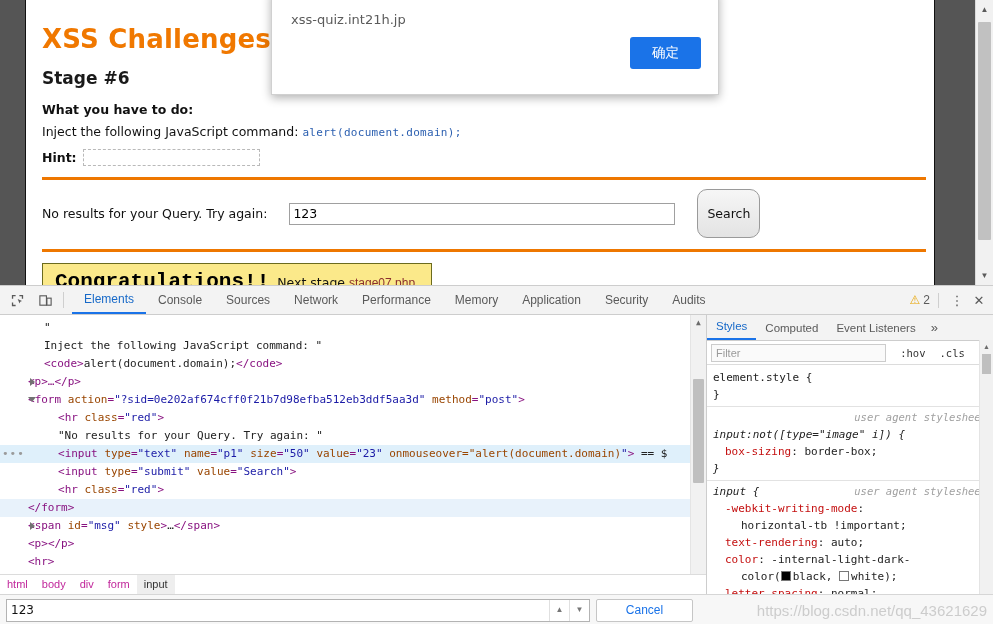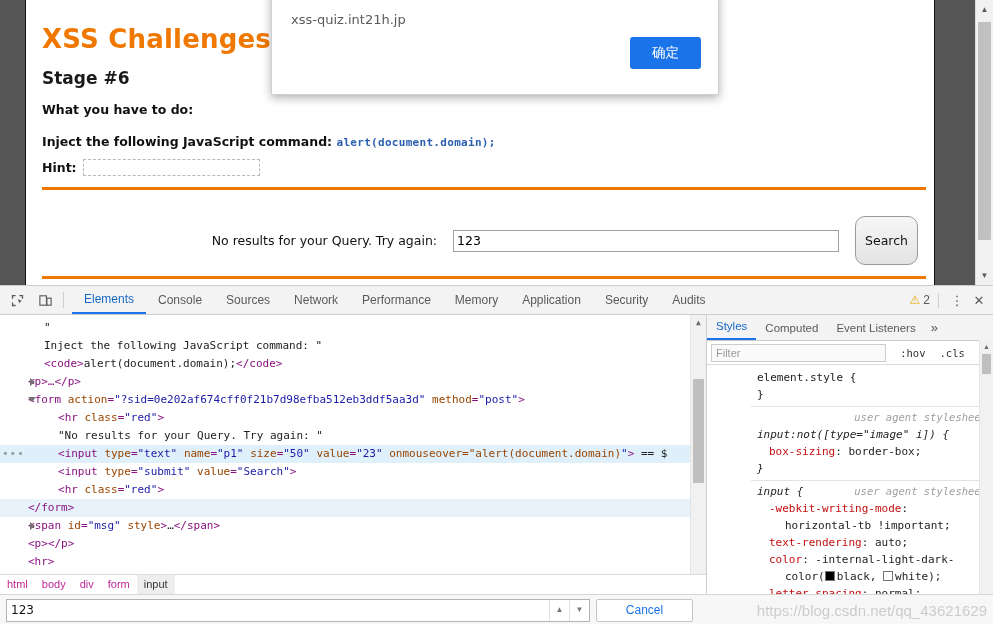--- a/index.html
+++ b/index.html
@@ -27,34 +27,34 @@
   .h1{
     font-family:"DejaVu Sans", sans-serif;
     font-size:26px;font-weight:bold;color:#f07800;
     margin:10px 0 14px 0;letter-spacing:.2px;
   }
   .h2{
     font-family:"DejaVu Sans", sans-serif;
     font-size:17px;font-weight:bold;color:#1a1a1a;margin:0 0 14px 0;
   }
   .lbl-bold{font-size:12.5px;font-weight:bold;color:#111;font-family:"DejaVu Sans",sans-serif;}
-  .line{font-size:12.5px;color:#111;font-family:"DejaVu Sans",sans-serif;margin-top:17px;font-weight:bold;}
+  .line{font-size:12.5px;color:#111;font-family:"DejaVu Sans",sans-serif;margin-top:7px;}
   code.mono{
     font-family:"DejaVu Sans Mono", monospace;
     font-size:11px;color:#2b5fb0;letter-spacing:.3px;
   }
   .hint-row{margin-top:10px;display:flex;align-items:center;gap:6px;}
   .hint-box{
     display:inline-block;width:175px;height:15px;
     border:1px dashed #b9b9b9;background:#fff;
   }
   .hr-red{
     height:3px;background:#ee7700;border:0;margin:11px 0 0 0;width:884px;
   }
-  .query-row{display:flex;align-items:center;gap:16px;margin-top:26px;justify-content:flex-end;}
+  .query-row{display:flex;align-items:center;gap:22px;margin-top:9px;}
   .query-label{font-size:12.5px;color:#111;font-family:"DejaVu Sans",sans-serif;}
   .query-input{
     width:378px;height:18px;border:1px solid #a0a0a0;background:#fff;
     font-family:"DejaVu Sans", sans-serif;font-size:12.5px;color:#000;
     padding:1px 3px;box-sizing:content-box;outline:none;
   }
   .search-btn{
     border:1px solid #9a9a9a;background:linear-gradient(#f6f6f6,#e3e3e3);
     font-family:"DejaVu Sans",sans-serif;font-size:12.5px;color:#111;
     padding:16px 9px;cursor:default;border-radius:10px;
@@ -172,21 +172,21 @@
   .st-more{color:#5a5a5a;font-size:13px;padding:0 6px;line-height:24px;}
   .st-filterbar{display:flex;align-items:center;height:23px;border-bottom:1px solid #dcdcdc;padding:0 4px;gap:14px;background:#fff;}
   .st-filter{
     flex:1;height:16px;border:1px solid #ccc;background:#fafafa;
     font-family:"Liberation Sans",sans-serif;font-size:11px;color:#9a9a9a;padding:0 4px;line-height:16px;
   }
   .st-hov,.st-cls{font-family:"DejaVu Sans Mono",monospace;font-size:10.5px;color:#333;cursor:default;}
   .st-plus{color:#444;font-size:14px;cursor:default;padding-right:2px;}
   .st-rules{
     font-family:"DejaVu Sans Mono", monospace;font-size:11px;line-height:17px;color:#222;
-    padding:2px 0 0 0;height:245px;overflow:hidden;margin-left:44px;
+    padding:2px 0 0 0;height:245px;overflow:hidden;
   }
   .rule{padding:2px 6px 3px 6px;border-bottom:1px solid #e2e2e2;}
   .sel-name{color:#222;}
   .sel-ital{font-style:italic;color:#222;}
   .origin{color:#a0a0a0;font-style:italic;float:right;font-size:10.5px;}
   .prop{color:#c40f0f;padding-left:12px;}
   .val{color:#222;}
   .sw{display:inline-block;width:8px;height:8px;border:1px solid #777;vertical-align:-1px;margin-right:2px;}
   .sw.black{background:#000;}
   .sw.white{background:#fff;}

